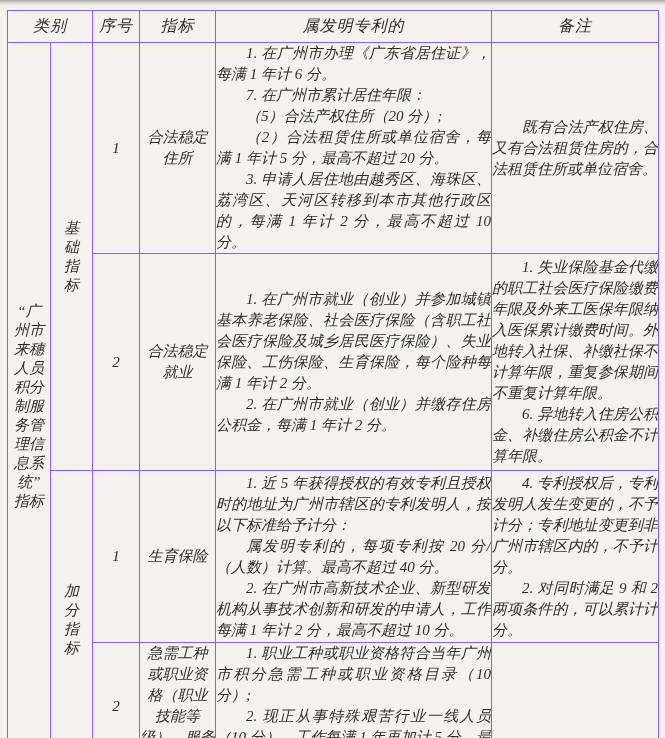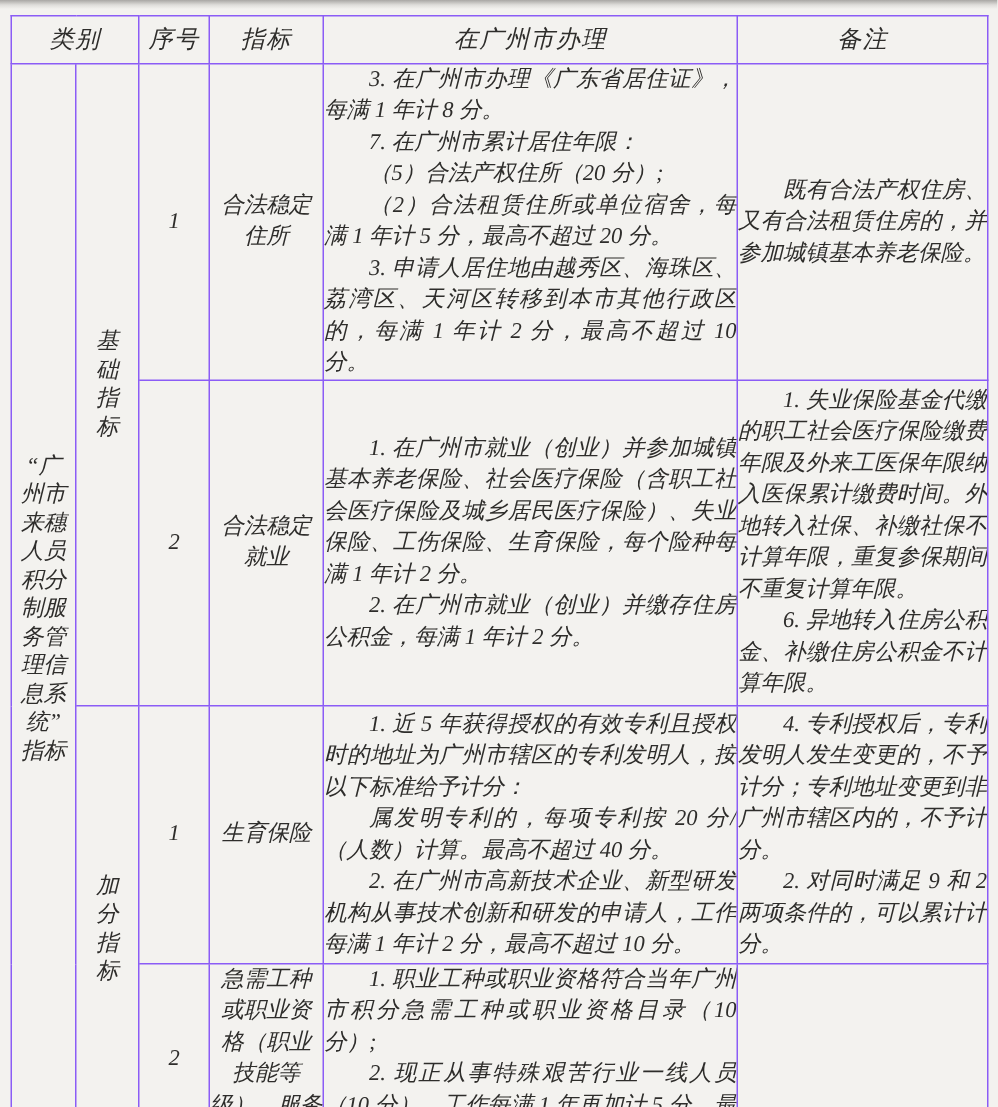--- a/index.html
+++ b/index.html
@@ -86,21 +86,21 @@
       <col style="width:76px">
       <col style="width:276px">
       <col style="width:167px">
     </colgroup>
 
     <tbody>
         <tr class="hdr">
       <th colspan="2">类别</th>
       <th>序号</th>
       <th>指标</th>
-      <th>在广州市办理</th>
+      <th>属发明专利的</th>
       <th>备注</th>
     </tr>
 
     <tr class="r1">
       <td rowspan="4" class="cell-vert">“广
 州市
 来穗
 人员
 积分
 制服
@@ -110,28 +110,28 @@
 统”
 指标</td>
       <td rowspan="2" class="cell-vert">基
 础
 指
 标</td>
       <td class="cell-center">1</td>
       <td class="cell-center">合法稳定
 住所</td>
       <td class="cell-text">
-            <p>3. 在广州市办理《广东省居住证》，每满 1 年计 8 分。</p>
+            <p>1. 在广州市办理《广东省居住证》，每满 1 年计 6 分。</p>
             <p>7. 在广州市累计居住年限：</p>
             <p>（5）合法产权住所（20 分）;</p>
             <p>（2）合法租赁住所或单位宿舍，每满 1 年计 5 分，最高不超过 20 分。</p>
             <p>3. 申请人居住地由越秀区、海珠区、荔湾区、天河区转移到本市其他行政区的，每满 1 年计 2 分，最高不超过 10 分。</p>
           </td>
       <td class="cell-text">
-            <p>既有合法产权住房、又有合法租赁住房的，并参加城镇基本养老保险。</p>
+            <p>既有合法产权住房、又有合法租赁住房的，合法租赁住所或单位宿舍。</p>
           </td>
     </tr>
 
     <tr class="r2">
       <td class="cell-center">2</td>
       <td class="cell-center">合法稳定
 就业</td>
       <td class="cell-text">
             <p>1. 在广州市就业（创业）并参加城镇基本养老保险、社会医疗保险（含职工社会医疗保险及城乡居民医疗保险）、失业保险、工伤保险、生育保险，每个险种每满 1 年计 2 分。</p>
             <p>2. 在广州市就业（创业）并缴存住房公积金，每满 1 年计 2 分。</p>

